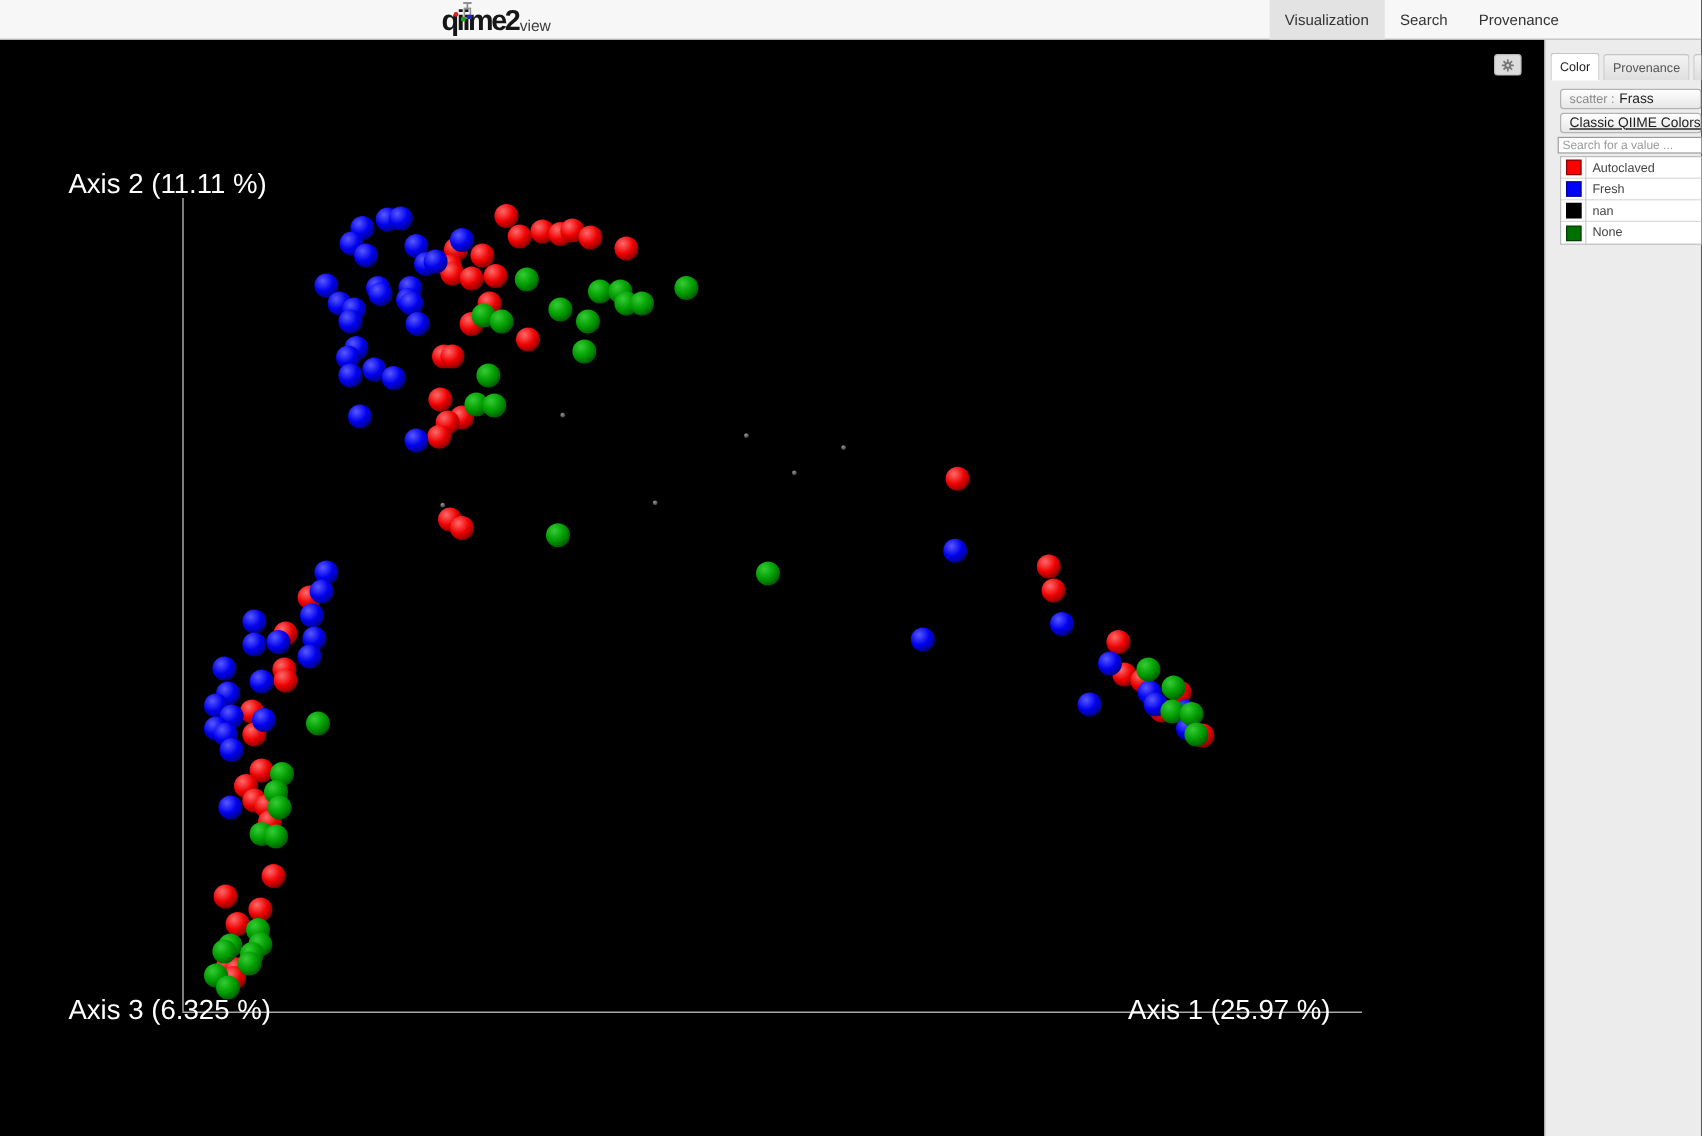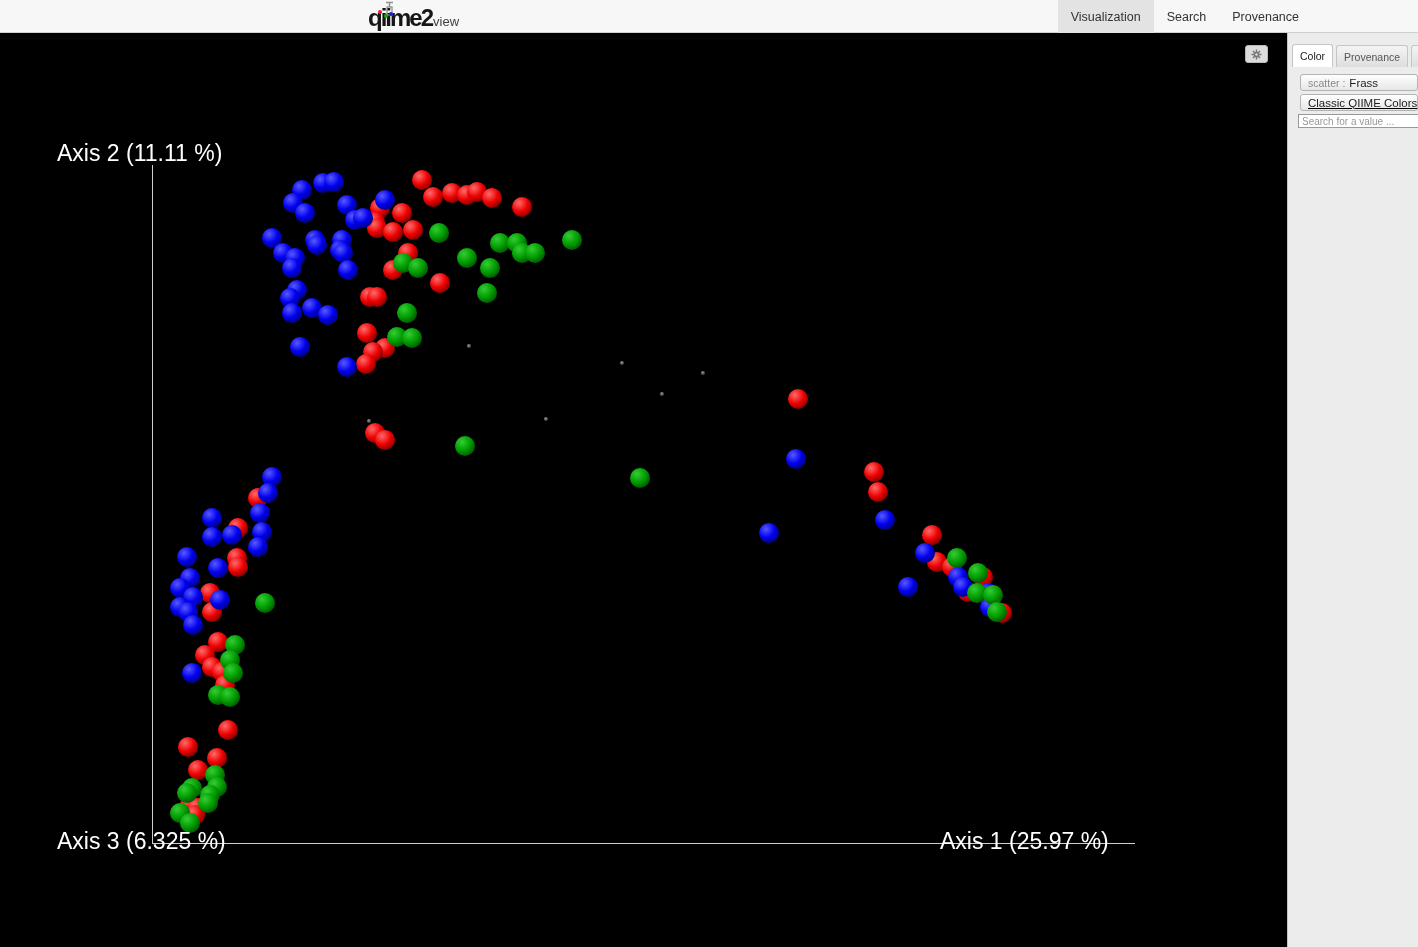--- a/index.html
+++ b/index.html
@@ -319,13 +319,39 @@
     <span class="select-prefix">scatter :</span>
     <span class="select-value">Frass</span>
   </div>
 
   <div class="select-box second">
     <span class="select-value">Classic QIIME Colors</span>
   </div>
 
   <input class="search-input" type="text" placeholder="Search for a value ..." style="">
 
+  <div class="legend" id="legend">
+      <div class="legend-row">
+        <div class="swatch-cell">
+          <div class="swatch" style="background: rgb(255, 0, 0);"></div>
+        </div>
+        <div class="legend-label">Autoclaved</div>
+      </div>
+      <div class="legend-row">
+        <div class="swatch-cell">
+          <div class="swatch" style="background: rgb(0, 0, 255);"></div>
+        </div>
+        <div class="legend-label">Fresh</div>
+      </div>
+      <div class="legend-row">
+        <div class="swatch-cell">
+          <div class="swatch" style="background: rgb(0, 0, 0);"></div>
+        </div>
+        <div class="legend-label">nan</div>
+      </div>
+      <div class="legend-row">
+        <div class="swatch-cell">
+          <div class="swatch" style="background: rgb(0, 112, 0);"></div>
+        </div>
+        <div class="legend-label">None</div>
+      </div>
+    </div>
 </div>
 
 </body></html>

